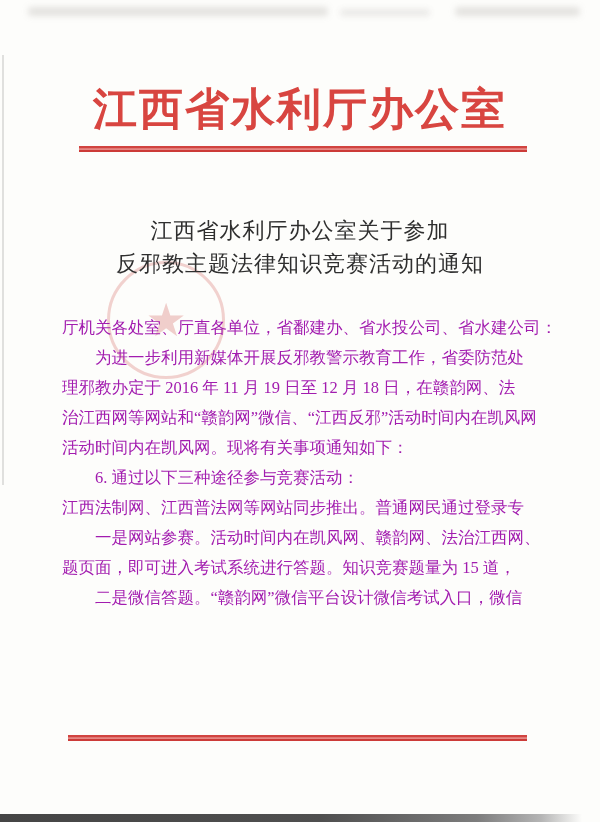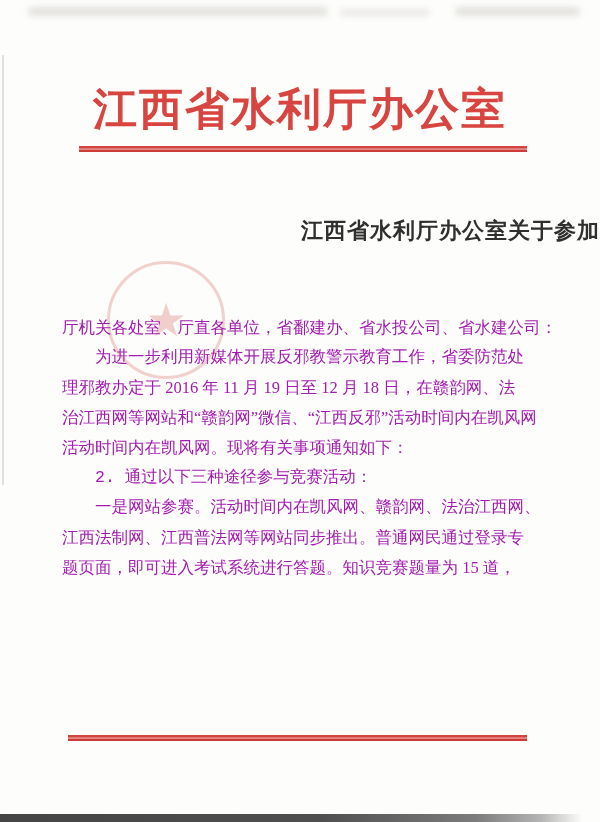--- a/index.html
+++ b/index.html
@@ -31,22 +31,22 @@
   }
   .rule {
     position: absolute; height: 6px;
     background: linear-gradient(to bottom, #d14440 0%, #d14440 36%, #eda09c 46%, #eda09c 56%, #cc3b38 66%, #cc3b38 100%);
   }
   .rule-top { top: 146px; left: 79px; width: 448px; }
   .rule-bottom { top: 735px; left: 68px; width: 459px; }
   
   .doc-title {
     position: absolute; top: 214px; left: 0; width: 100%;
-    text-align: right; color: #2f2f2f;
-    font-size: 22px; font-weight: bold; letter-spacing: 1px;
+    text-align: center; color: #2f2f2f;
+    font-size: 22px; font-weight: normal; letter-spacing: 1px;
     line-height: 33px;
   }
   
   .seal {
     position: absolute; left: 107px; top: 261px; width: 112px; height: 112px;
     border: 3px solid rgba(216,110,104,0.30); border-radius: 50%;
     filter: blur(0.6px);
     display: flex; align-items: center; justify-content: center;
     z-index: 0;
   }
@@ -55,51 +55,53 @@
     font-size: 46px; line-height: 46px;
     font-family: "DejaVu Sans", sans-serif;
   }
   
   .body-text {
     position: absolute; top: 313px; left: 62px; width: 482px;
     color: #a21caf; font-size: 16.5px; line-height: 30px;
     z-index: 1;
   }
   .line { height: 30px; white-space: nowrap; }
-  .indent { text-indent: 33px; font-family: Liberation Mono, monospace; }
+  .indent { text-indent: 33px; }
 </style>
 </head>
 <body>
 
 <div class="page">
 
   <div class="smudge smudge-a"></div>
   <div class="smudge smudge-b"></div>
   <div class="smudge smudge-c"></div>
   <div class="left-edge"></div>
 
   <div class="letterhead">江西省水利厅办公室</div>
   <div class="rule rule-top"></div>
 
   <div class="seal">
     <span class="star">★</span>
   </div>
 
   <div class="doc-title">
     <div>江西省水利厅办公室关于参加</div>
+    <div>反邪教主题法律知识竞赛活动的通知</div>
   </div>
 
   <div class="body-text">
     <div class="line">厅机关各处室、厅直各单位，省鄱建办、省水投公司、省水建公司：</div>
     <div class="line indent">为进一步利用新媒体开展反邪教警示教育工作，省委防范处</div>
     <div class="line">理邪教办定于 2016 年 11 月 19 日至 12 月 18 日，在赣韵网、法</div>
     <div class="line">治江西网等网站和“赣韵网”微信、“江西反邪”活动时间内在凯风网</div>
     <div class="line">活动时间内在凯风网。现将有关事项通知如下：</div>
-    <div class="line indent">2. 通过以下三种途径参与竞赛活动：</div>
+    <div class="line indent">6. 通过以下三种途径参与竞赛活动：</div>
+    <div class="line">江西法制网、江西普法网等网站同步推出。普通网民通过登录专</div>
     <div class="line indent">一是网站参赛。活动时间内在凯风网、赣韵网、法治江西网、</div>
-    <div class="line">江西法制网、江西普法网等网站同步推出。普通网民通过登录专</div>
     <div class="line">题页面，即可进入考试系统进行答题。知识竞赛题量为 15 道，</div>
+    <div class="line indent">二是微信答题。“赣韵网”微信平台设计微信考试入口，微信</div>
   </div>
 
   <div class="rule rule-bottom"></div>
   <div class="bottom-shadow"></div>
 
 </div>
 
 </body></html>

